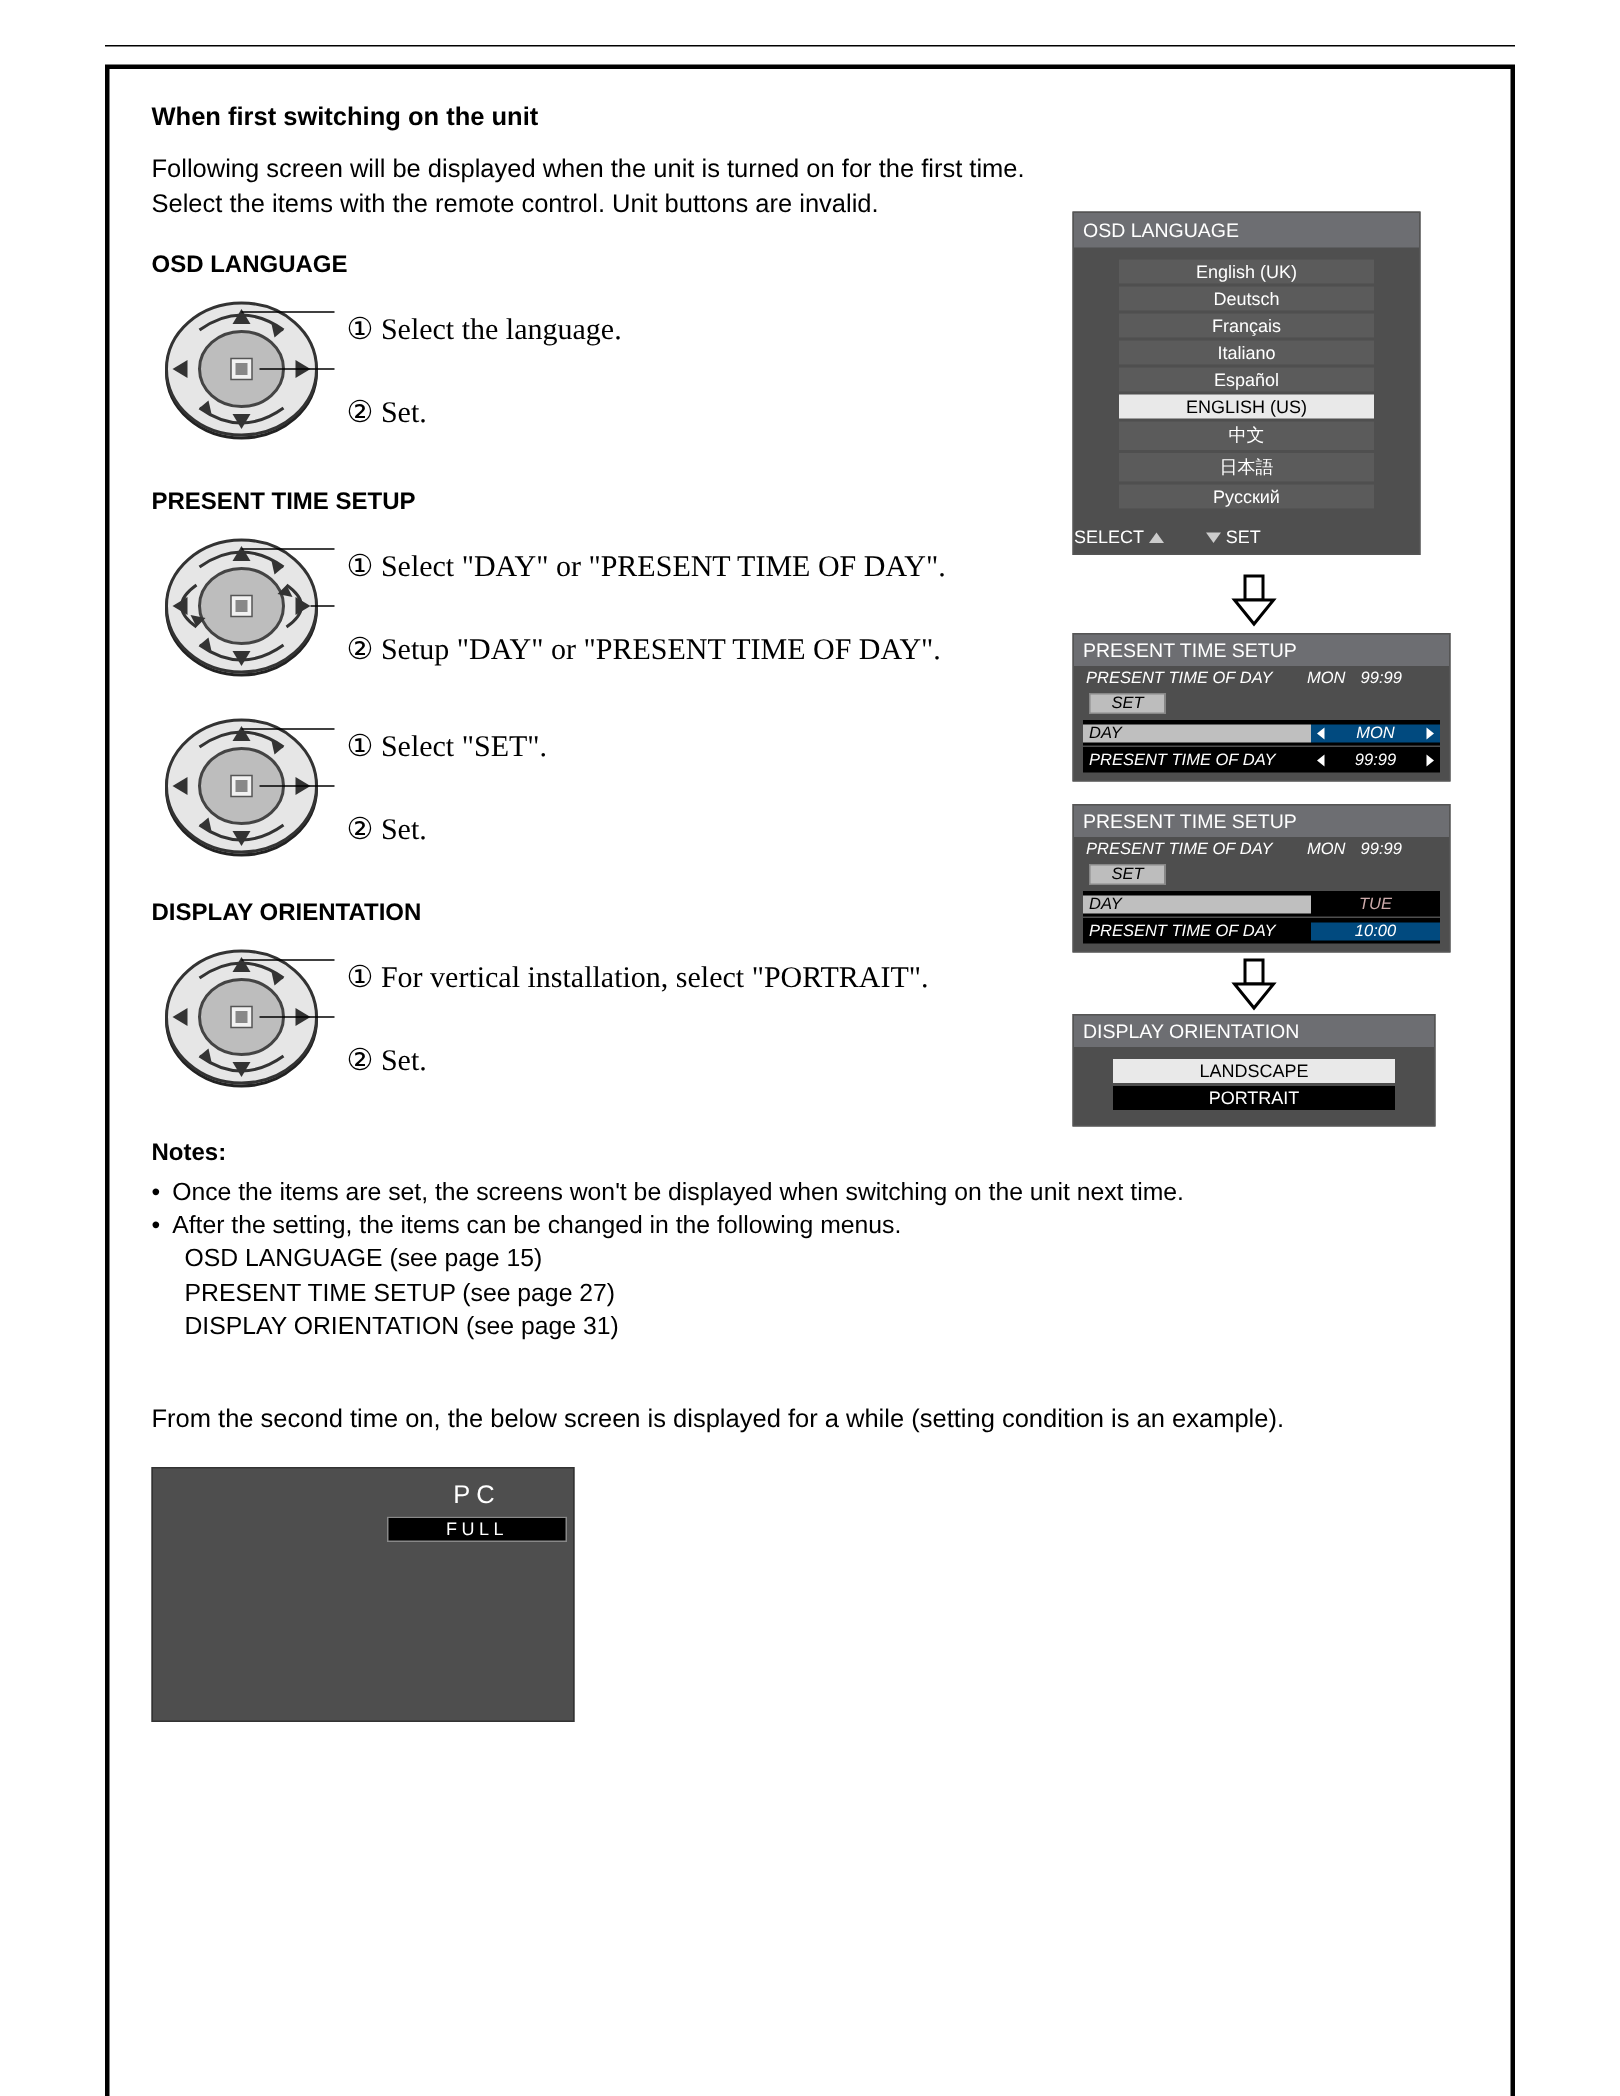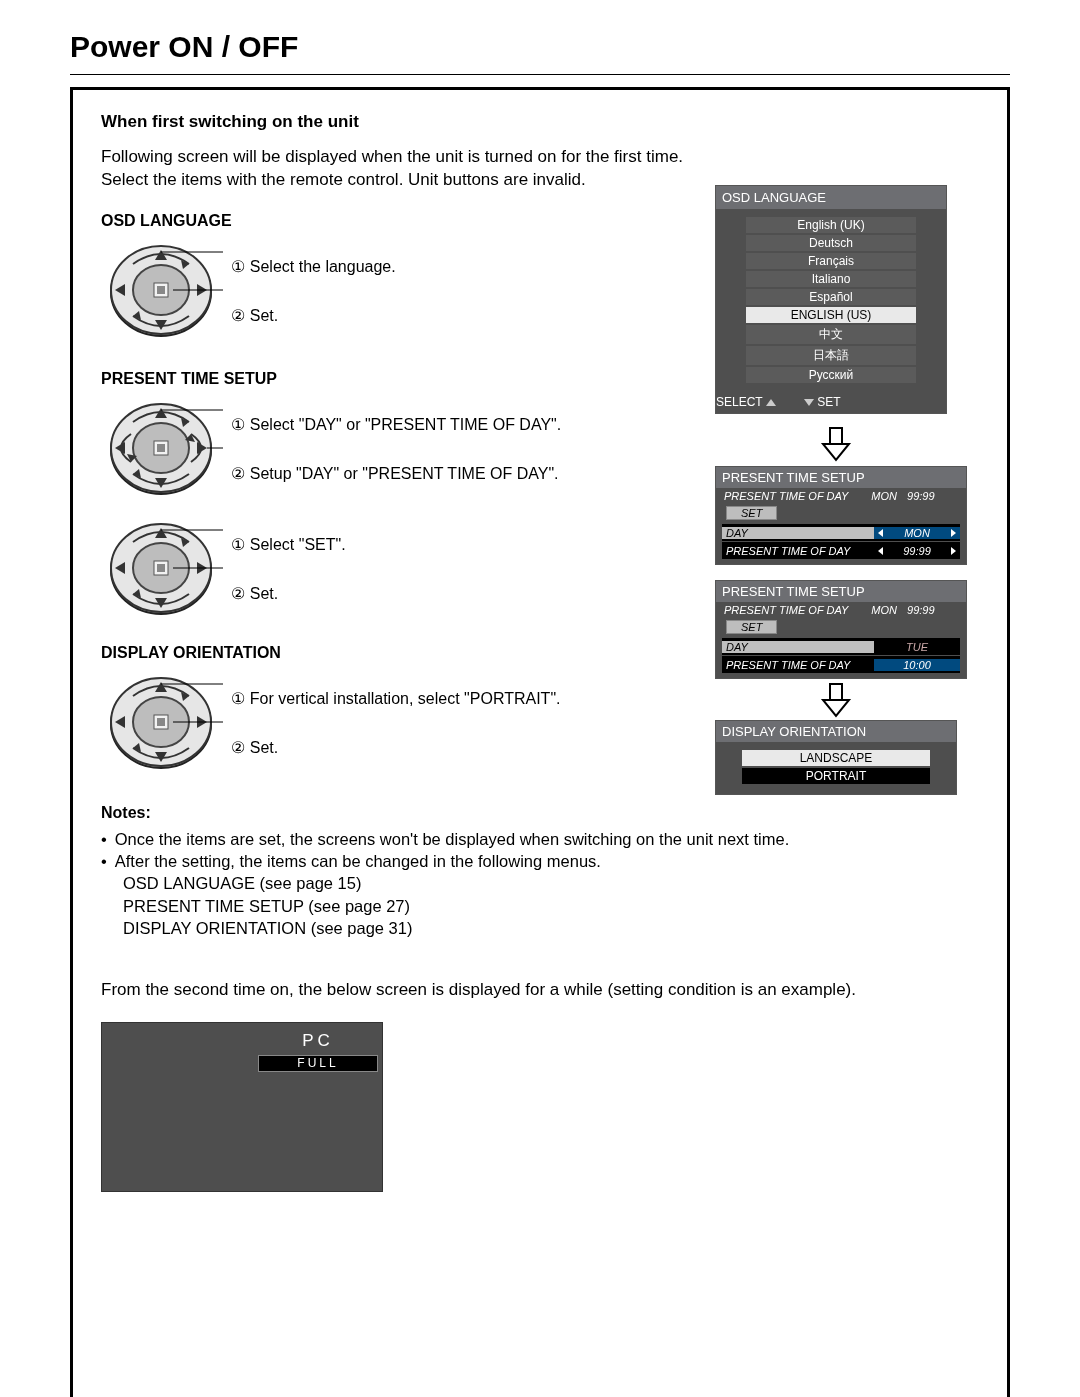--- a/index.html
+++ b/index.html
@@ -27,21 +27,21 @@
     height: 1394px;
     box-sizing: border-box;
   }
   .sec-head { font-weight: bold; font-size: 17px; margin: 0 0 14px 0; }
   .para { font-size: 17px; margin: 0 0 20px 0; line-height: 1.35; }
   .sub-head { font-weight: bold; font-size: 16px; margin: 4px 0 6px 0; }
 
   .dial-row { display: flex; align-items: center; gap: 0; margin: 0 0 10px 0; }
   .dial-wrapper { position: relative; width: 130px; height: 110px; }
   .dial-svg { display:block; }
-  .step-text { font-size: 16px; }
+  .step-text { font-size: 20px; font-family: Liberation Serif, serif; }
   .steps { display:flex; flex-direction:column; gap: 30px; }
   .step-line { display:flex; align-items:center; }
   .osd-panel { position:absolute; top: 95px; right: 60px; width: 230px; background:#4f4f4f; color:#fff; font-size:12px; border:1px solid #555;}
   .osd-title { background:#6d6e72; padding:4px 6px; font-size:13px; }
   .osd-list { padding: 6px 30px 8px 30px; }
   .osd-item { background:#5b5b5b; margin:2px 0; text-align:center; font-size:12px; padding:1px 0; }
   .osd-item.sel { background:#e9e9e9; color:#000; }
   .osd-footer { display:flex; gap:28px; font-size:12px; padding:2px 0 4px; align-items:center;}
   .tri-up, .tri-down { display:inline-block; width:0;height:0; border-left:5px solid transparent; border-right:5px solid transparent;}
   .tri-up { border-bottom:7px solid #ccc; }
@@ -80,21 +80,20 @@
   .splash-full { background:#000; color:#fff; text-align:center; font-size:12px; letter-spacing:3px; margin-top:4px; padding:0 0 1px 0; border:1px solid #888;}
 
   .pagefoot { padding: 10px 70px 0; }
   hr.bot { border:none; border-top:1.5px solid #000; margin: 8px 0; }
   .pagenum { font-size:22px; font-weight:bold; }
 </style>
 </head>
 <body>
 
 <div class="page">
-  <h1 class="title">Power ON / OFF</h1>
   <hr class="top">
   <div class="framebox">
 
     <p class="sec-head">When first switching on the unit</p>
     <p class="para">
       <span>Following screen will be displayed when the unit is turned on for the first time.</span><br>
       <span>Select the items with the remote control. Unit buttons are invalid.</span>
     </p>
 
     <p class="sub-head">OSD LANGUAGE</p>

